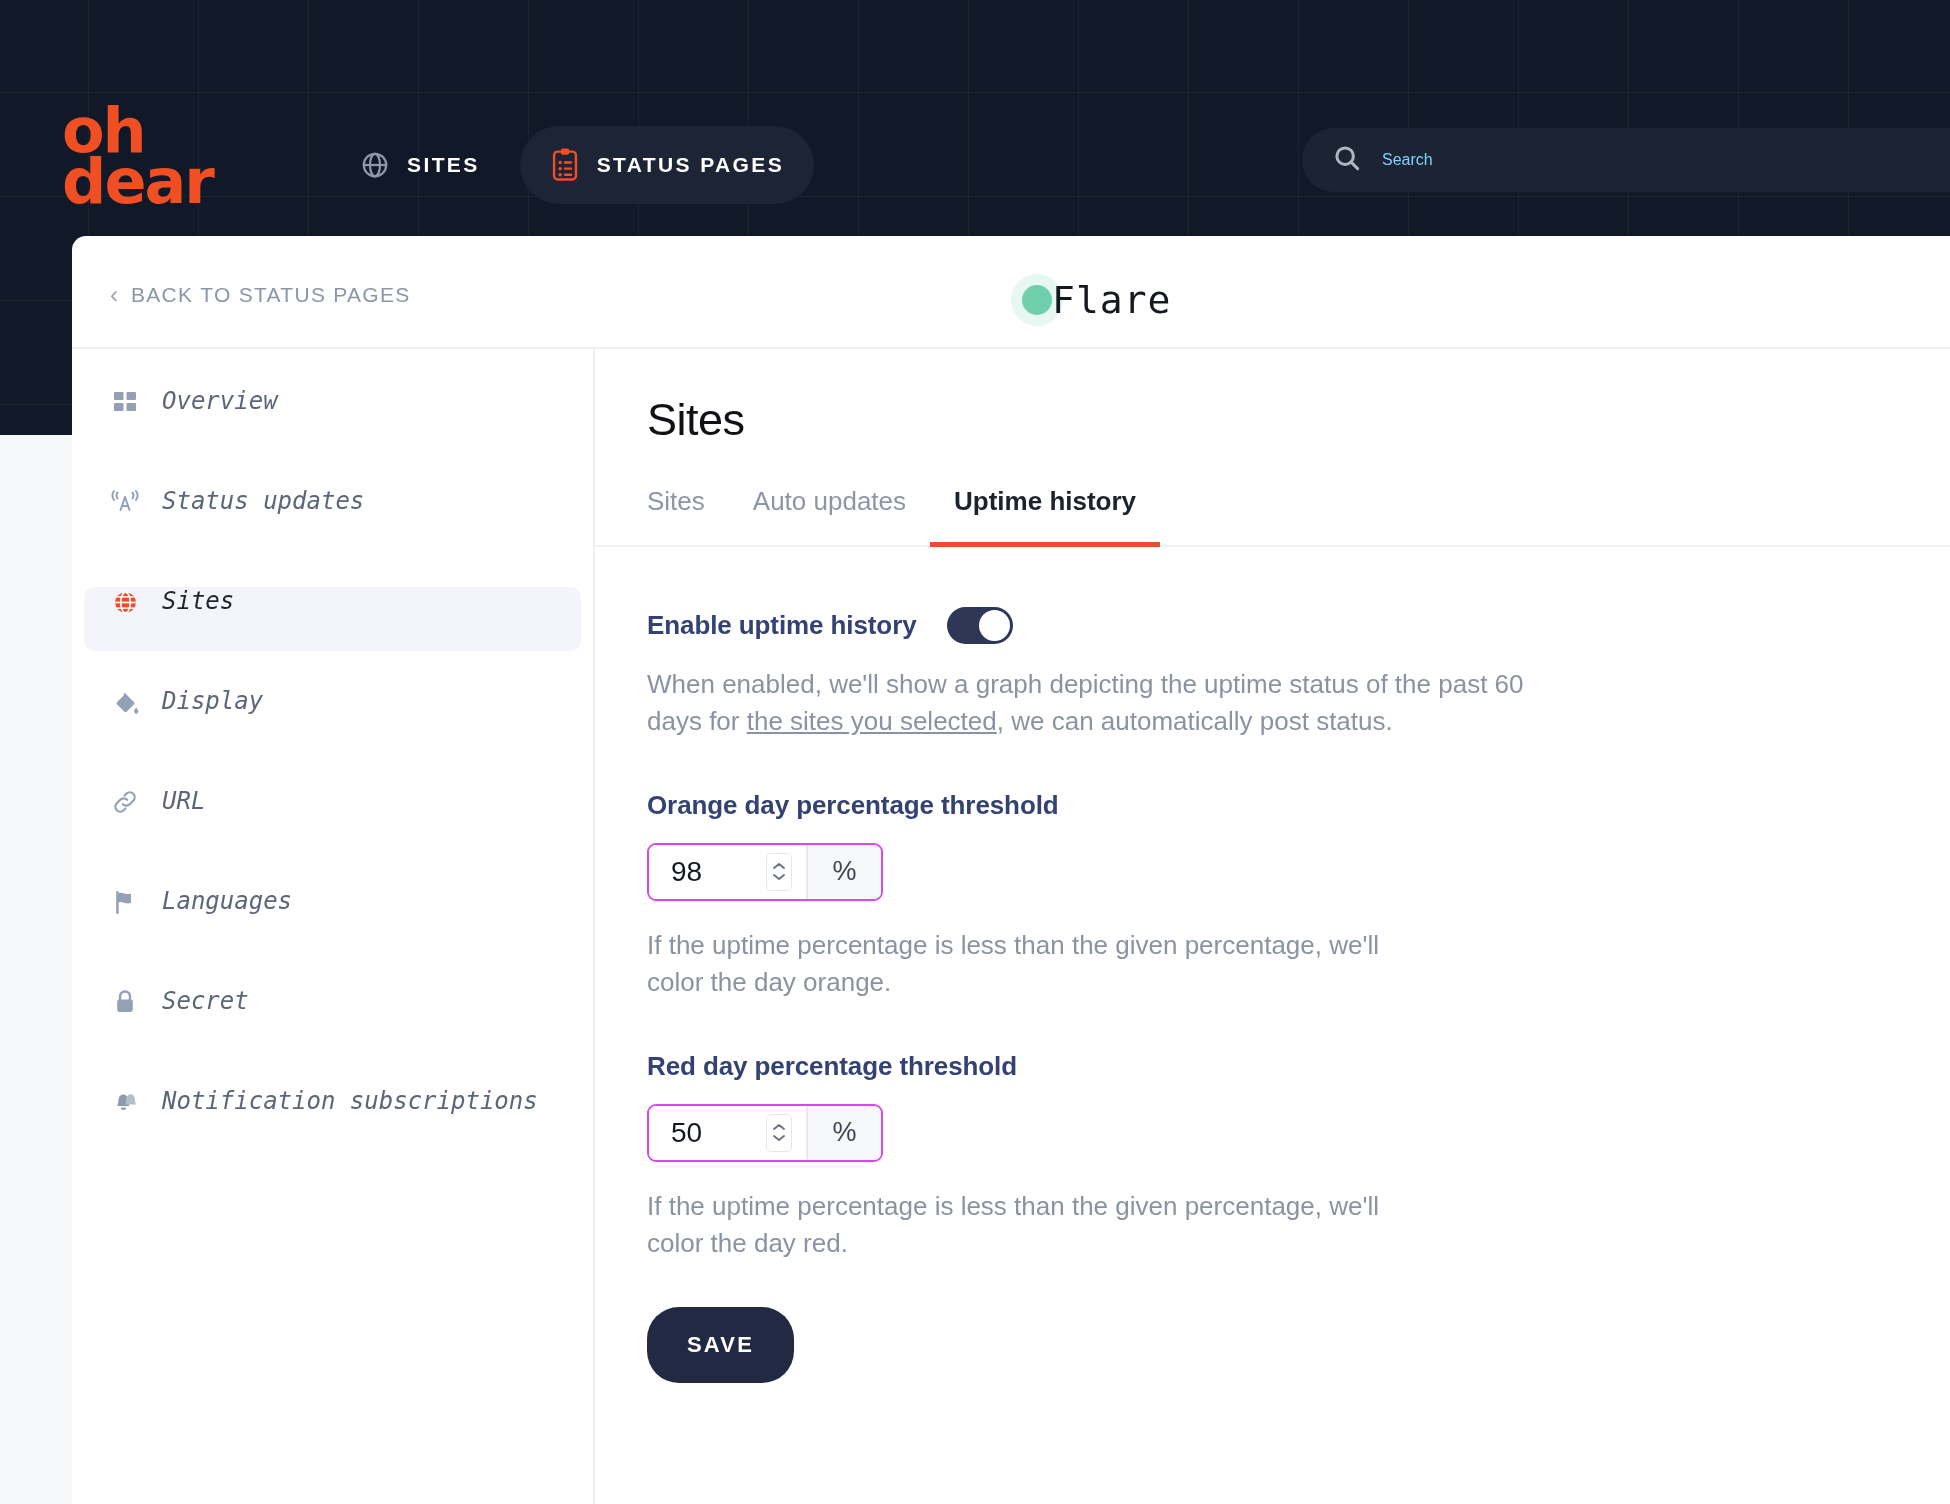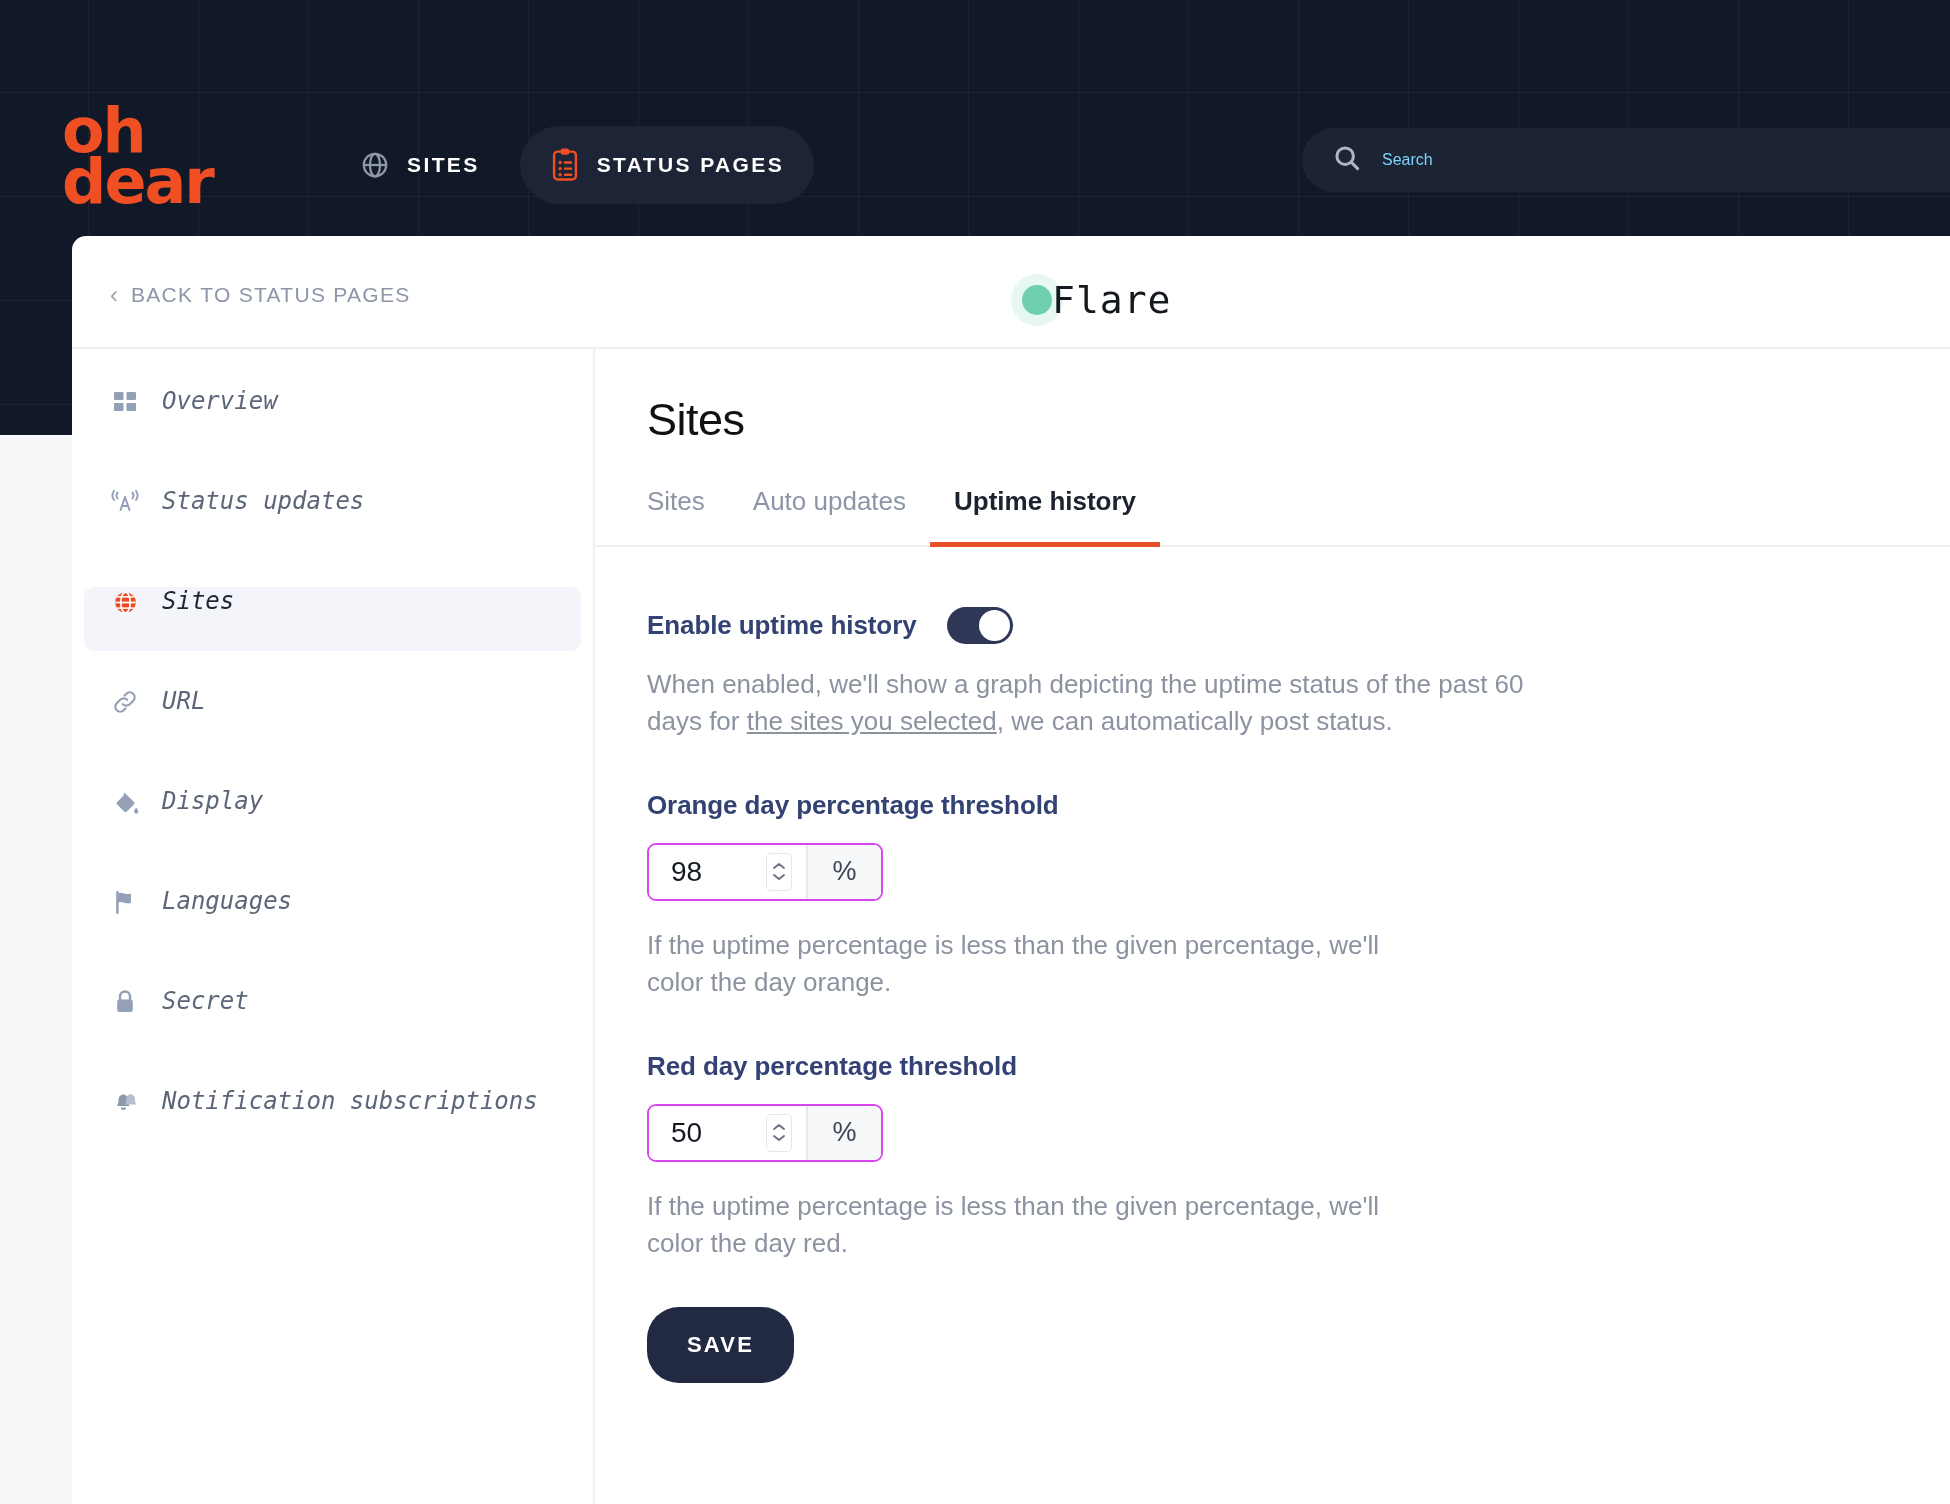--- a/index.html
+++ b/index.html
@@ -480,36 +480,36 @@
             <line x1="3" y1="12" x2="21" y2="12" stroke="#fff" stroke-width="1.5"></line>
             <line x1="4.6" y1="7" x2="19.4" y2="7" stroke="#fff" stroke-width="1.3"></line>
             <line x1="4.6" y1="17" x2="19.4" y2="17" stroke="#fff" stroke-width="1.3"></line>
           </svg>
         </span>
         <span class="side-label">Sites</span>
       </div>
 
       <div class="side-item">
         <span class="side-icon">
+          <svg width="27" height="27" viewBox="0 0 24 24" fill="none" stroke="#93a0b5" stroke-width="1.9" stroke-linejoin="round">
+            <path d="M11 3 L19.5 11.5 A1.6 1.6 0 0 1 19.5 13.8 L13.2 20.1 A1.6 1.6 0 0 1 10.9 20.1 L4.6 13.8 A1.6 1.6 0 0 1 4.6 11.5 L10.2 5.9 Z" fill="#93a0b5" stroke="none"></path>
+            <path d="M21.5 16.5 C21.5 16.5 23.4 18.9 23.4 20.1 A1.9 1.9 0 0 1 19.6 20.1 C19.6 18.9 21.5 16.5 21.5 16.5 Z" fill="#93a0b5" stroke="none"></path>
+          </svg>
+        </span>
+        <span class="side-label">Display</span>
+      </div>
+
+      <div class="side-item">
+        <span class="side-icon">
           <svg width="26" height="26" viewBox="0 0 24 24" fill="none" stroke="#93a0b5" stroke-width="2" stroke-linecap="round">
             <path d="M10 14 a4.5 4.5 0 0 0 6.4 0 l3.2-3.2 a4.5 4.5 0 0 0-6.4-6.4 L11.6 6"></path>
             <path d="M14 10 a4.5 4.5 0 0 0-6.4 0 L4.4 13.2 a4.5 4.5 0 0 0 6.4 6.4 L12.4 18"></path>
           </svg>
         </span>
         <span class="side-label">URL</span>
-      </div>
-
-      <div class="side-item">
-        <span class="side-icon">
-          <svg width="27" height="27" viewBox="0 0 24 24" fill="none" stroke="#93a0b5" stroke-width="1.9" stroke-linejoin="round">
-            <path d="M11 3 L19.5 11.5 A1.6 1.6 0 0 1 19.5 13.8 L13.2 20.1 A1.6 1.6 0 0 1 10.9 20.1 L4.6 13.8 A1.6 1.6 0 0 1 4.6 11.5 L10.2 5.9 Z" fill="#93a0b5" stroke="none"></path>
-            <path d="M21.5 16.5 C21.5 16.5 23.4 18.9 23.4 20.1 A1.9 1.9 0 0 1 19.6 20.1 C19.6 18.9 21.5 16.5 21.5 16.5 Z" fill="#93a0b5" stroke="none"></path>
-          </svg>
-        </span>
-        <span class="side-label">Display</span>
       </div>
 
       <div class="side-item">
         <span class="side-icon">
           <svg width="26" height="26" viewBox="0 0 24 24" fill="none">
             <path d="M5 3 L5 22" stroke="#93a0b5" stroke-width="2.3" stroke-linecap="round"></path>
             <path d="M5.5 4 C9 2 13 6 17.5 4.2 L17.5 12.8 C13 14.6 9 10.6 5.5 12.6 Z" fill="#93a0b5"></path>
           </svg>
         </span>
         <span class="side-label">Languages</span>

